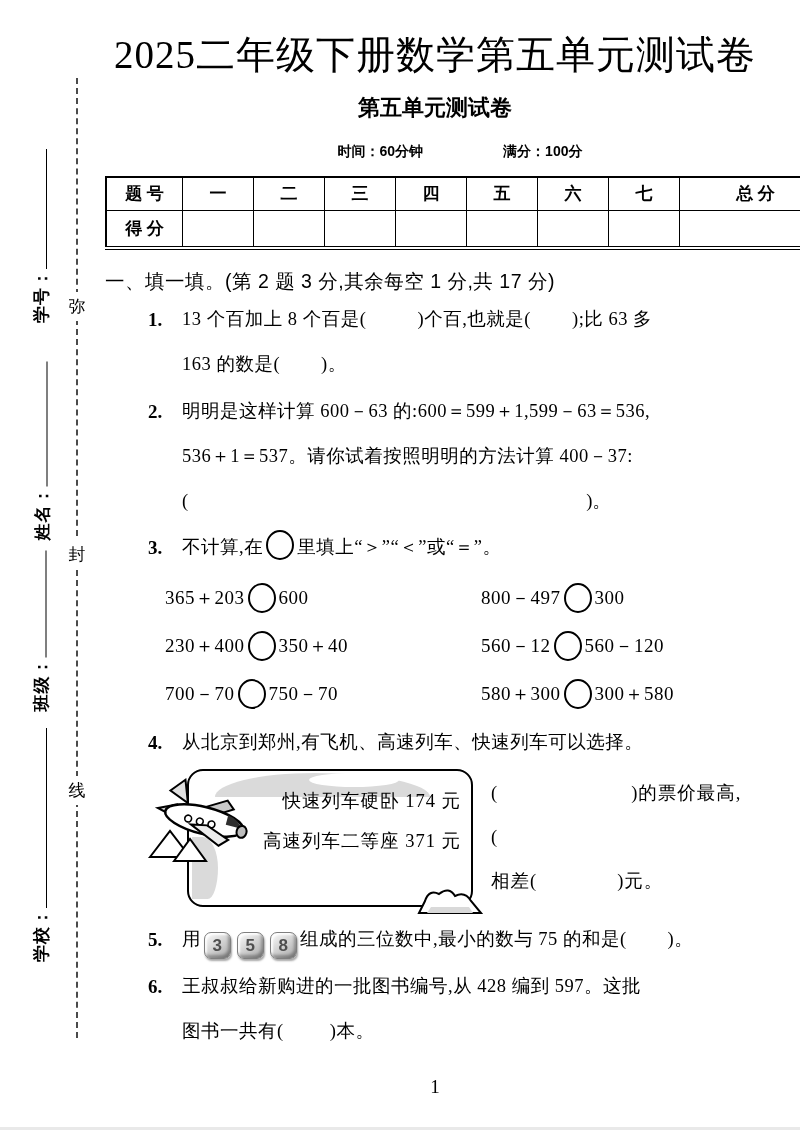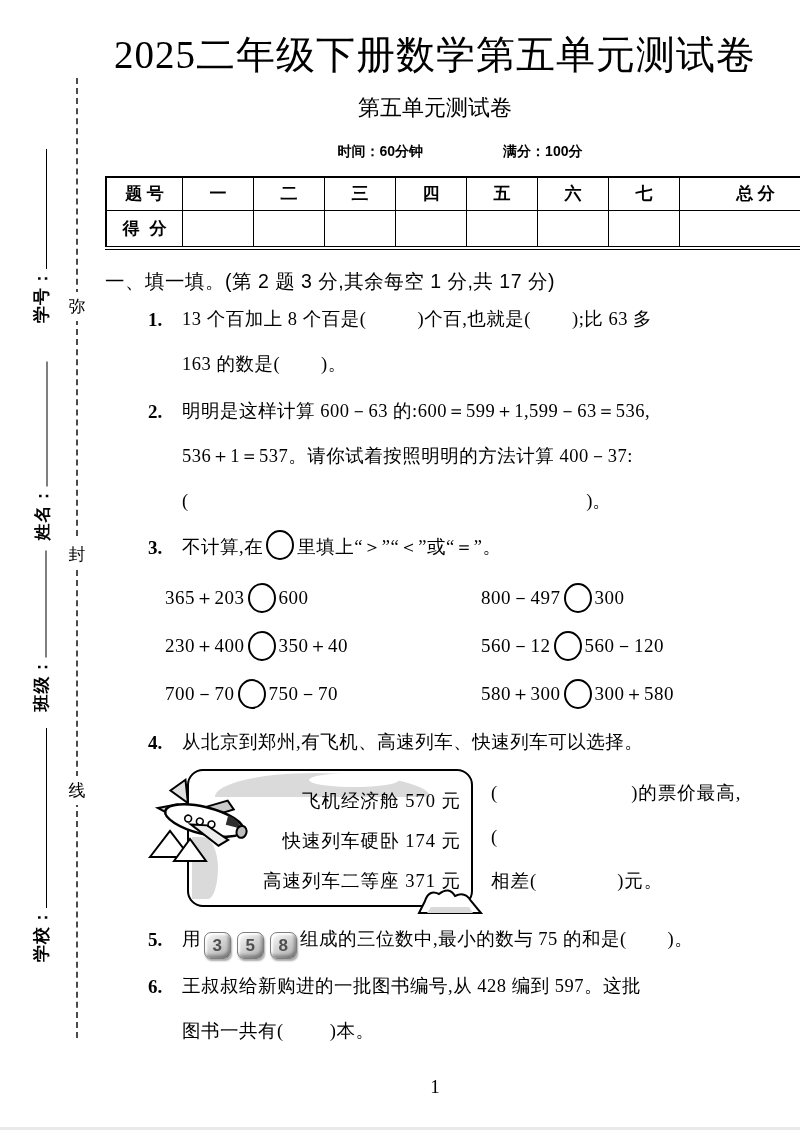--- a/index.html
+++ b/index.html
@@ -17,32 +17,32 @@
           transform:rotate(-90deg);
           font-family:"Liberation Sans",sans-serif;
           font-size:17px;font-weight:600;letter-spacing:1px;}
   .sfield .blank{display:inline-block;border-bottom:1.8px solid #000;height:1em;}
 
   
   #main{position:absolute;left:105px;top:0;width:660px;}
 
   .title{margin-top:33px;text-align:center;font-size:39px;font-weight:400;
          letter-spacing:1px;line-height:1.15;}
-  .subtitle{margin-top:15px;text-align:center;font-size:22px;font-weight:400;
+  .subtitle{margin-top:15px;text-align:center;font-size:22px;font-weight:700;
             font-family:"Liberation Sans",sans-serif;}
   .inforow{margin-top:20px;display:flex;justify-content:center;gap:80px;
            font-family:Liberation Sans, sans-serif;font-size:14px;font-weight:700;
            transform:translateX(25px);}
 
   table.score{margin-top:15px;border-collapse:collapse;table-layout:fixed;
               width:728px;font-family:"Liberation Sans",sans-serif;}
   table.score td,table.score th{border:1.6px solid #000;text-align:center;
               font-size:17px;font-weight:700;padding:0;}
   table.score tr.r1 td{height:32px;}
-  table.score tr.r2 td{height:35px;font-family:Liberation Mono, monospace;}
+  table.score tr.r2 td{height:35px;}
   table.score{border:2px solid #000;border-bottom:4px double #000;}
 
   .sec-heading{margin-top:18px;font-family:"Liberation Sans",sans-serif;
                font-size:19.5px;font-weight:400;letter-spacing:.5px;}
 
   
   .q{display:flex;margin-left:43px;margin-top:2px;font-size:18.5px;}
   .qnum{width:34px;flex:0 0 34px;font-weight:700;line-height:45px;font-size:19px;}
   .qbody{flex:1;}
   .qline{line-height:45px;white-space:pre-wrap;letter-spacing:.5px;}
@@ -189,21 +189,20 @@
       <div class="qbody">
         <div class="qline">从北京到郑州,有飞机、高速列车、快速列车可以选择。</div>
       </div>
     </div>
     <div class="q4row">
       <div class="fare-box">
         <div class="fare-cloud-top"></div>
         <div class="fare-cloud-top2"></div>
         <div class="fare-cloud-left"></div>
         <div class="fare-lines">
-          <div class="fare-line">飞机经济舱 570 元</div>
           <div class="fare-line">快速列车硬卧 174 元</div>
           <div class="fare-line">高速列车二等座 371 元</div>
         </div>
         <svg class="plane" width="118" height="96" viewBox="0 0 118 96">
           <path d="M6 80 L26 54 L46 80 Z" fill="#fff" stroke="#000" stroke-width="2"></path>
           <path d="M30 84 L46 62 L62 84 Z" fill="#fff" stroke="#000" stroke-width="2"></path>
           <g transform="rotate(14 58 44)">
             <path d="M20 22 L32 8 L40 30 Z" fill="#e0e0e0" stroke="#000" stroke-width="2"></path>
             <path d="M12 42 L30 34 L36 48 Z" fill="#cfcfcf" stroke="#000" stroke-width="2"></path>
             <path d="M54 32 L78 18 L86 25 L66 37 Z" fill="#c9c9c9" stroke="#000" stroke-width="2"></path>

